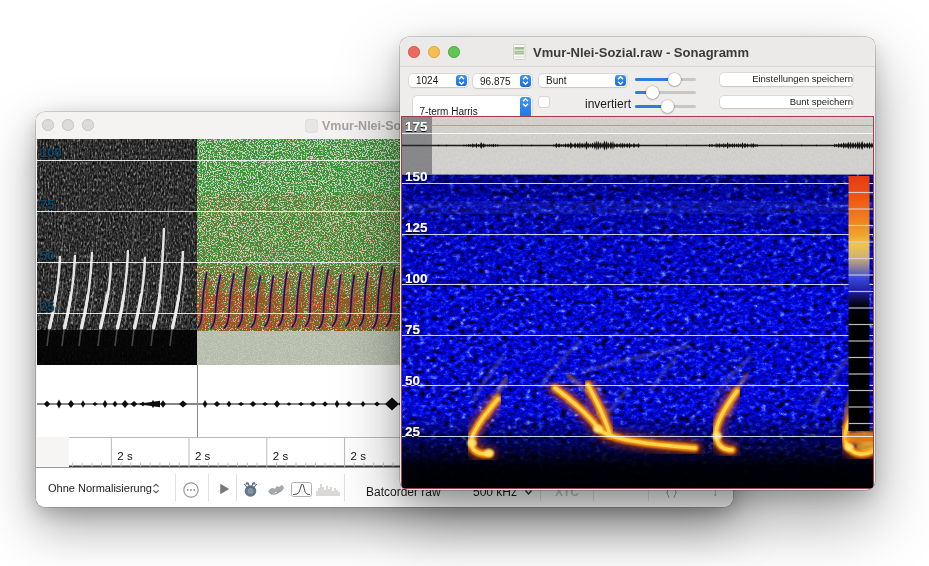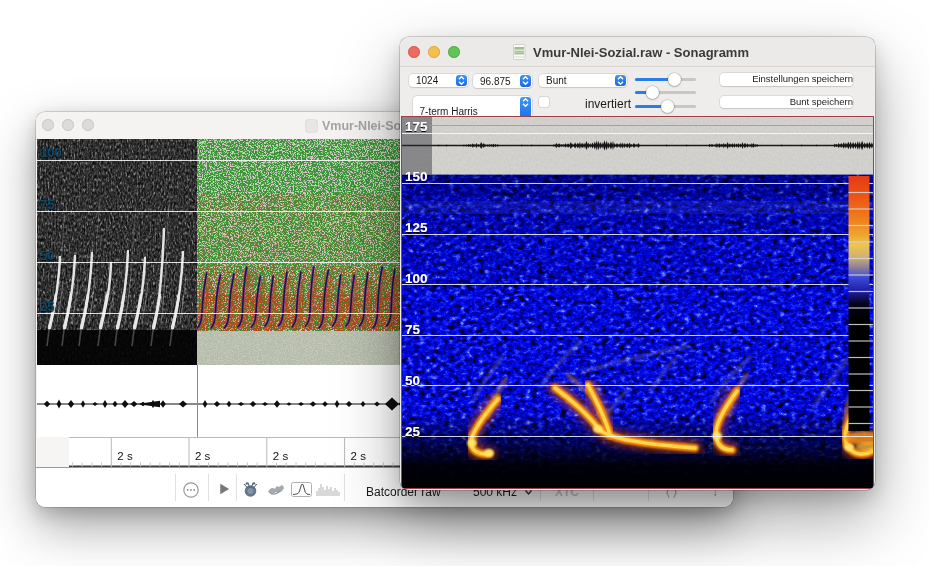--- a/index.html
+++ b/index.html
@@ -408,20 +408,27 @@
 <text x="437.1" y="23">2 s</text>
 <text x="514.8" y="23">2 s</text>
 <text x="592.5" y="23">2 s</text>
 <text x="670.3" y="23">2 s</text>
 </g>
 </svg>
   </div>
 
   <div class="abs" style="left:0;top:355px;right:0;bottom:0;background:#ffffff;">
     <div class="abs" style="left:0;top:0;right:0;height:1px;background:#9a9a9a;"></div>
+    <div class="abs" style="left:4px;top:8px;width:121px;height:25px;">
+      <span style="position:absolute;left:8px;top:6.5px;font-size:11px;color:#1a1a1a;">Ohne Normalisierung</span>
+      <svg style="position:absolute;left:112px;top:8px;" width="8" height="11" viewBox="0 0 8 11">
+              <path d="M1.4 3.6 L4 1.2 L6.6 3.6" fill="none" stroke="#555" stroke-width="1.2"></path>
+              <path d="M1.4 7.4 L4 9.8 L6.6 7.4" fill="none" stroke="#555" stroke-width="1.2"></path>
+            </svg>
+    </div>
     <div class="sep" style="left:139px;top:7px;height:27px;"></div>
 
     <svg class="abs" style="left:147px;top:15px;" width="16" height="16" viewBox="0 0 16 16">
       <circle cx="8" cy="8" r="7.2" fill="none" stroke="#999" stroke-width="1.2"></circle>
       <circle cx="4.7" cy="8" r="0.9" fill="#8f8f8f"></circle>
             <circle cx="8" cy="8" r="0.9" fill="#8f8f8f"></circle>
             <circle cx="11.3" cy="8" r="0.9" fill="#8f8f8f"></circle>
     </svg>
     <div class="sep" style="left:172px;top:7px;height:27px;"></div>
 

